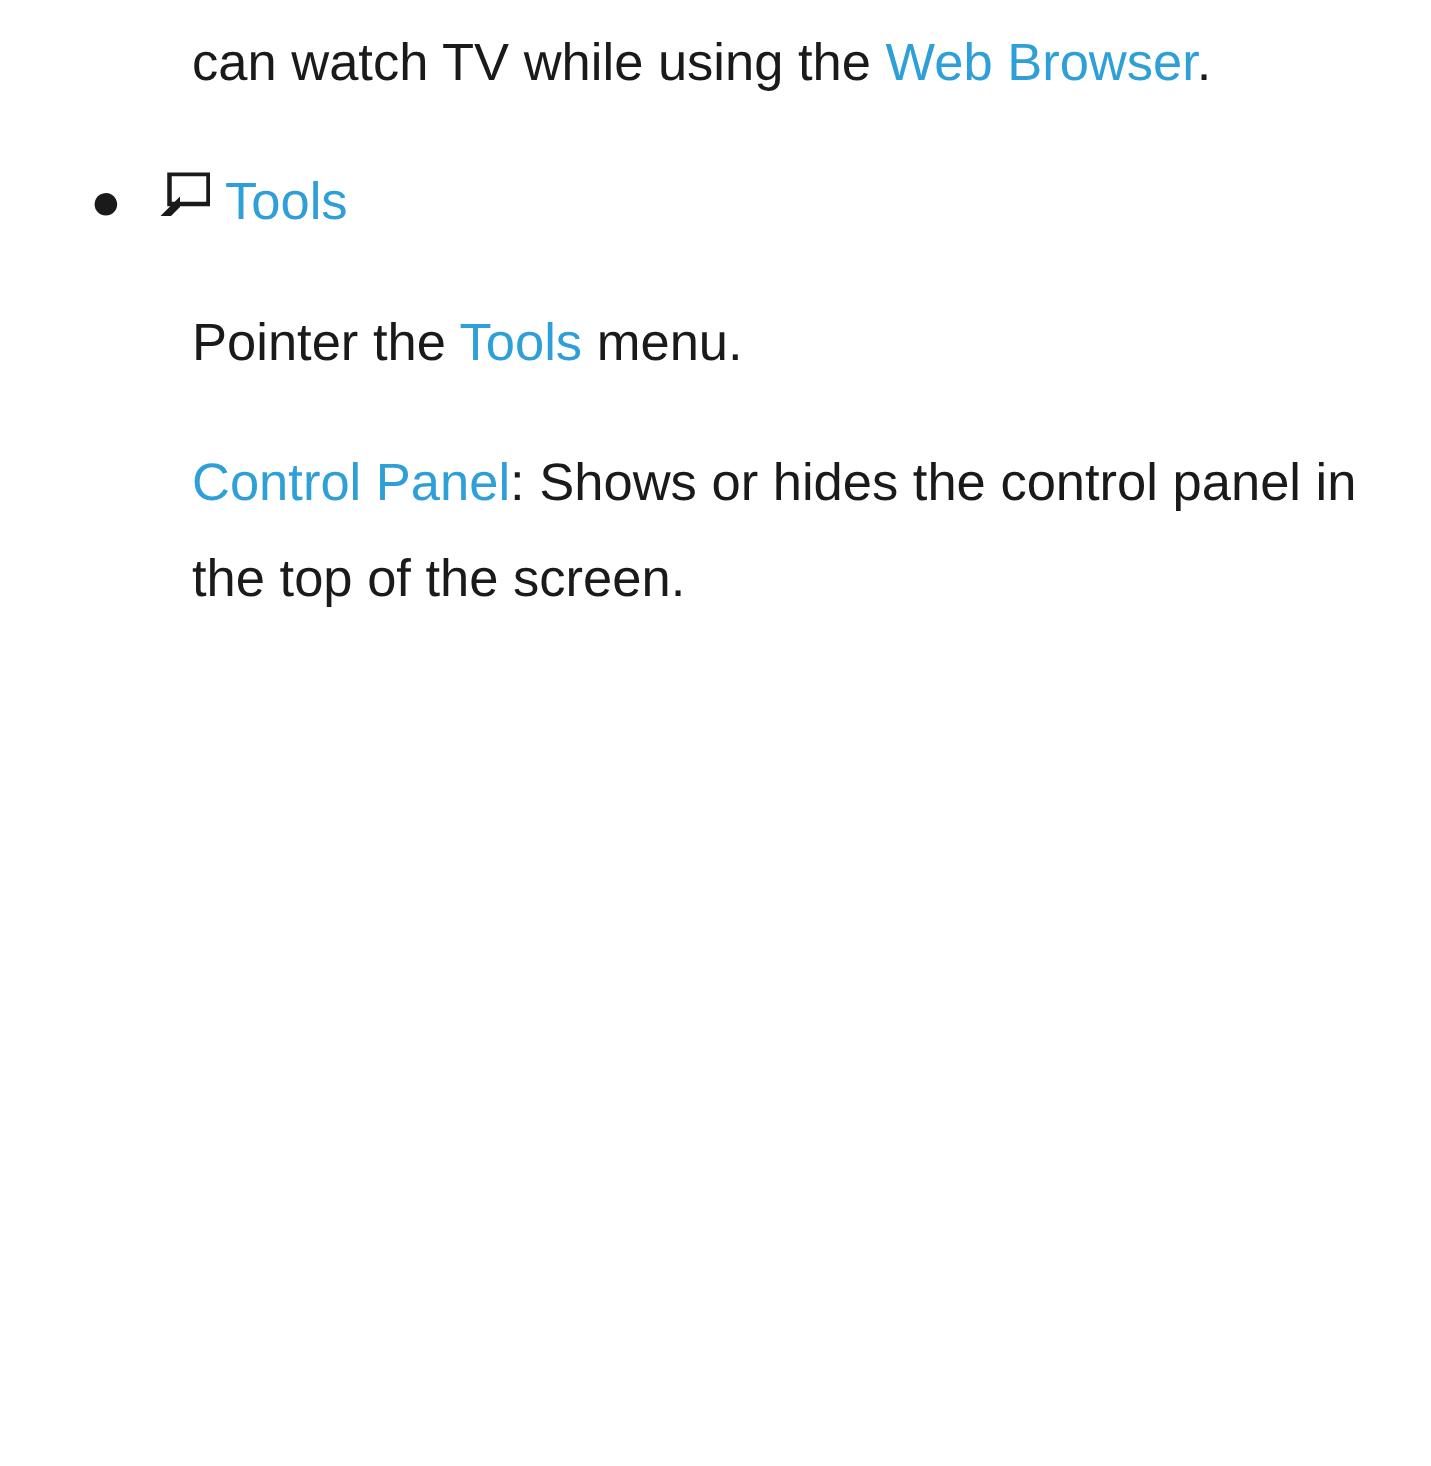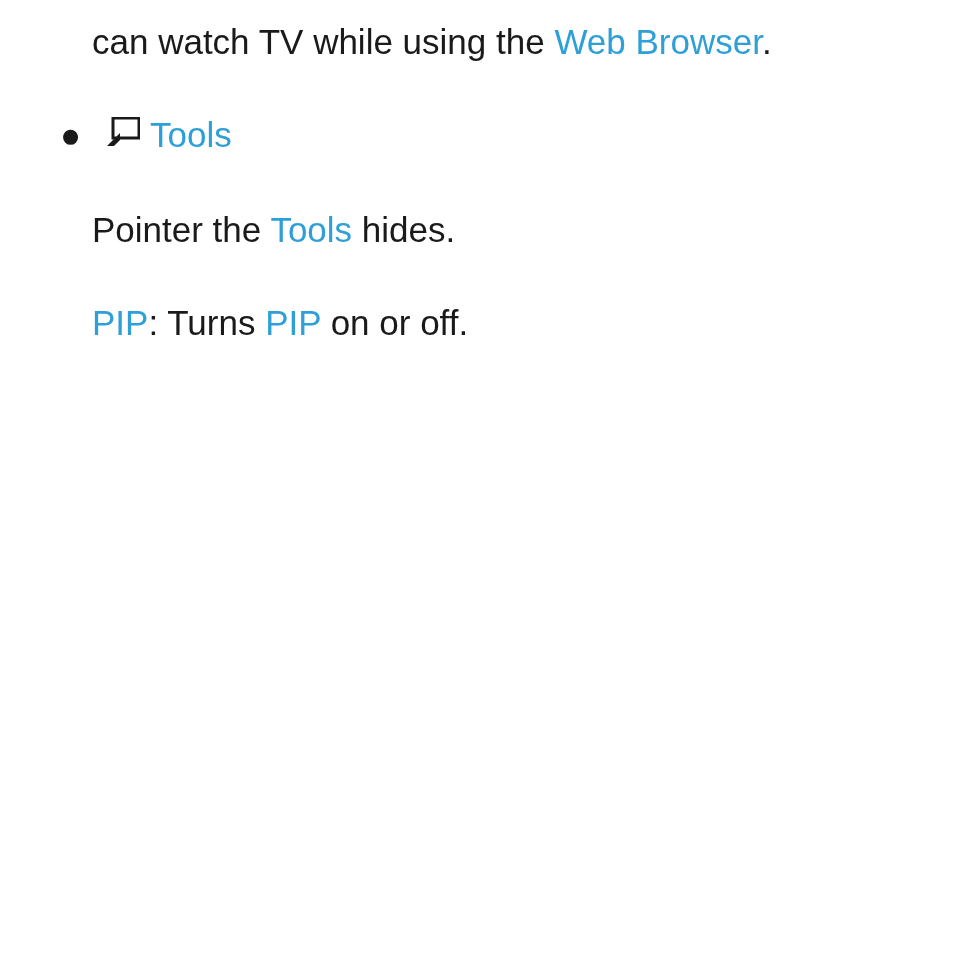--- a/index.html
+++ b/index.html
@@ -11,21 +11,21 @@
     font-family: Arial, Helvetica, sans-serif;
     color: #1a1a1a;
     overflow: hidden;
   }
   .page {
     padding: 10px 20px 0 60px;
     font-size: 35px;
     line-height: 1.85;
   }
   .para {
-    margin: 0 0 28px 32px;
+    margin: 0 0 28px 68px;
   }
   .bullet-row {
     position: relative;
     margin: 0 0 28px 0;
     padding-left: 46px;
   }
   .bullet {
     position: absolute;
     left: 0;
     top: 0;
@@ -56,23 +56,23 @@
     <span class="bullet">●</span>
     <span class="icon-tools">
       <svg width="34" height="30" viewBox="0 0 34 30">
         <rect x="7" y="1" width="26" height="20" fill="none" stroke="#1a1a1a" stroke-width="3"></rect>
         <polygon points="1,29 14,16 14,23 8,29" fill="#1a1a1a"></polygon>
       </svg>
     </span><span class="hl">Tools</span>
   </div>
 
   <p class="para">
-    <span>Pointer the </span><span class="hl">Tools</span><span> hides.</span>
+    <span>Pointer the </span><span class="hl">Tools</span><span> menu.</span>
+  </p>
+
+  <p class="para">
+    <span class="hl">Control Panel</span><span>: Shows or hides the control panel in the top of the screen.</span>
   </p>
 
 
-
-  <p class="para">
-    <span class="hl">PIP</span><span>: Turns </span><span class="hl">PIP</span><span> on or off.</span>
-  </p>
 
 
 </div>
 
 </body></html>

